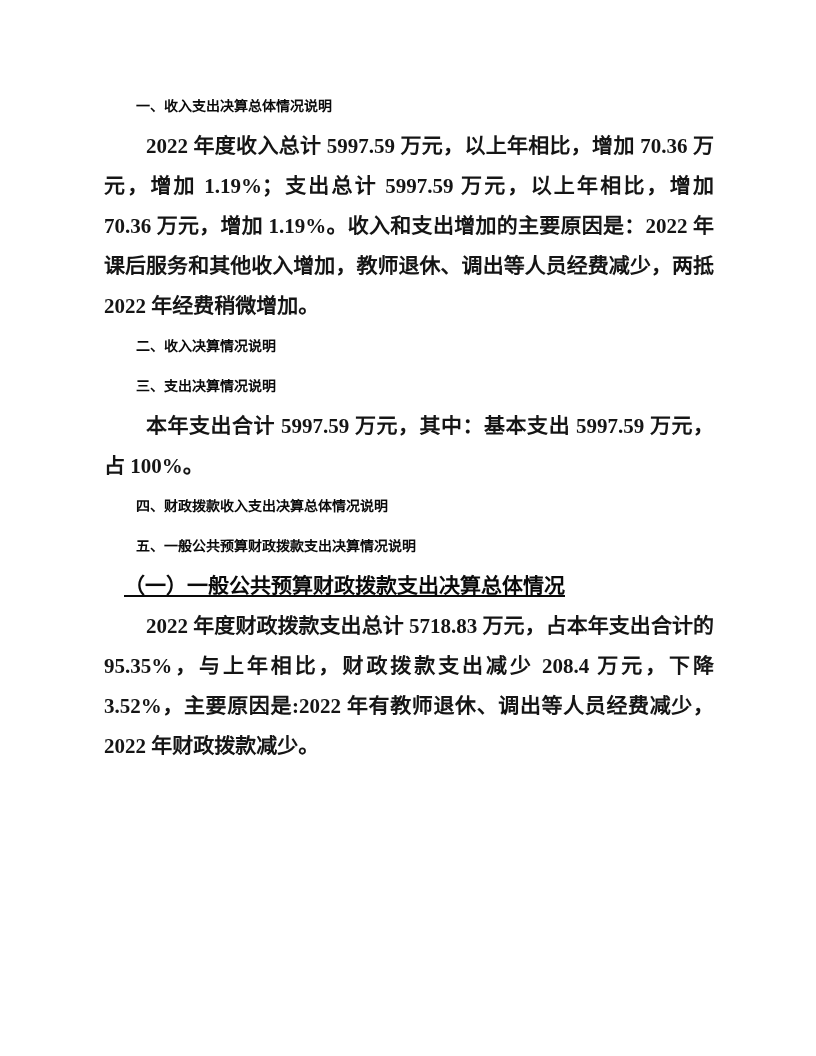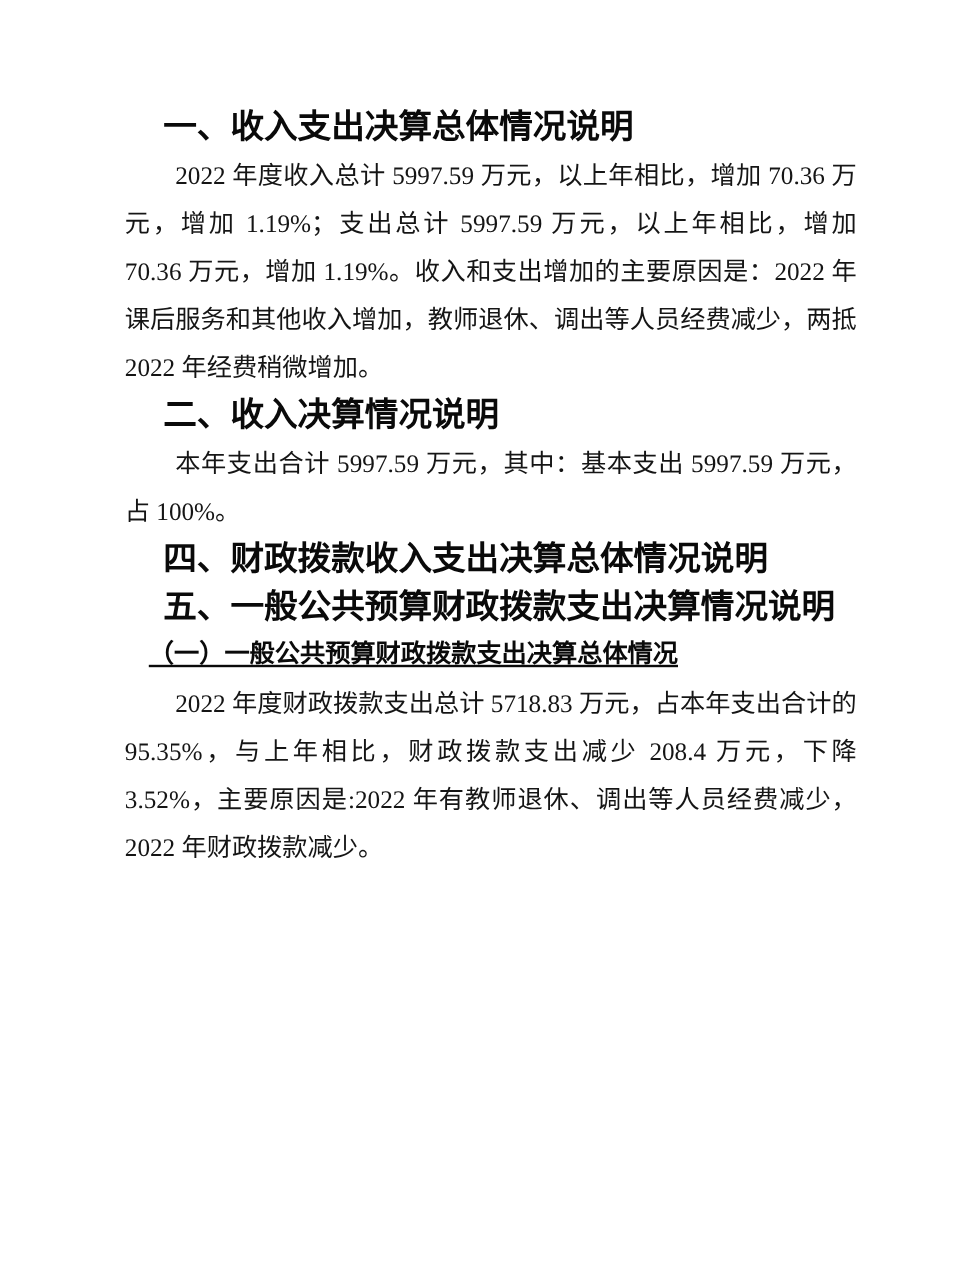--- a/index.html
+++ b/index.html
@@ -15,39 +15,39 @@
     background: #ffffff;
     box-sizing: border-box;
     padding: 86px 102px 0 104px;
     overflow: hidden;
     color: #111111;
   }
   .doc-section { margin: 0; padding: 0; }
   .sec-heading {
     font-family: "Liberation Sans", "DejaVu Sans", sans-serif;
     font-weight: 700;
-    font-size: 28px;
+    font-size: 14px;
     line-height: 40px;
     text-indent: 32px;
     color: #0a0a0a;
     white-space: nowrap;
   }
   .sec-subheading {
     font-family: "Liberation Sans", "DejaVu Sans", sans-serif;
     font-weight: 700;
     font-size: 21px;
     line-height: 40px;
     text-indent: 20px;
     color: #0a0a0a;
     white-space: nowrap;
     text-decoration: underline;
   }
   .sec-paragraph {
     font-family: "Liberation Serif", "DejaVu Serif", serif;
-    font-weight: 400;
+    font-weight: 700;
     font-size: 21px;
     line-height: 40px;
     text-indent: 42px;
     text-align: justify;
     text-align-last: left;
     color: #151515;
     margin: 0;
   }
 </style>
 </head>
@@ -58,20 +58,21 @@
   <div class="doc-section">
     <div class="sec-heading">一、收入支出决算总体情况说明</div>
     <p class="sec-paragraph">2022 年度收入总计 5997.59 万元，以上年相比，增加 70.36 万元，增加 1.19%；支出总计 5997.59 万元，以上年相比，增加 70.36 万元，增加 1.19%。收入和支出增加的主要原因是：2022 年课后服务和其他收入增加，教师退休、调出等人员经费减少，两抵 2022 年经费稍微增加。</p>
   </div>
 
   <div class="doc-section">
     <div class="sec-heading">二、收入决算情况说明</div>
   </div>
 
   <div class="doc-section">
+    <div class="sec-heading">三、支出决算情况说明</div>
     <p class="sec-paragraph">本年支出合计 5997.59 万元，其中：基本支出 5997.59 万元，占 100%。</p>
   </div>
 
   <div class="doc-section">
     <div class="sec-heading">四、财政拨款收入支出决算总体情况说明</div>
   </div>
 
   <div class="doc-section">
     <div class="sec-heading">五、一般公共预算财政拨款支出决算情况说明</div>
     <div class="sec-subheading">（一）一般公共预算财政拨款支出决算总体情况</div>

